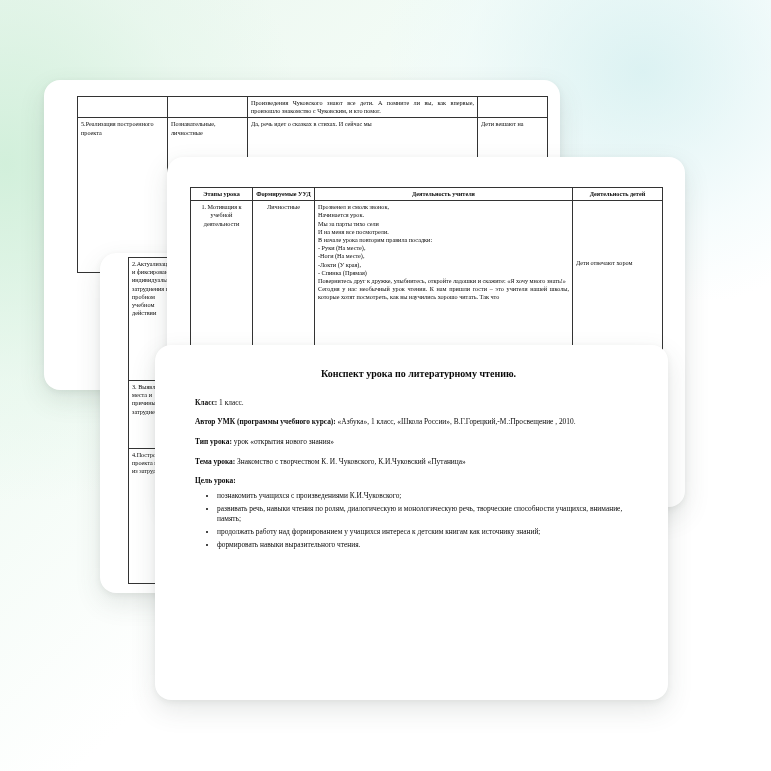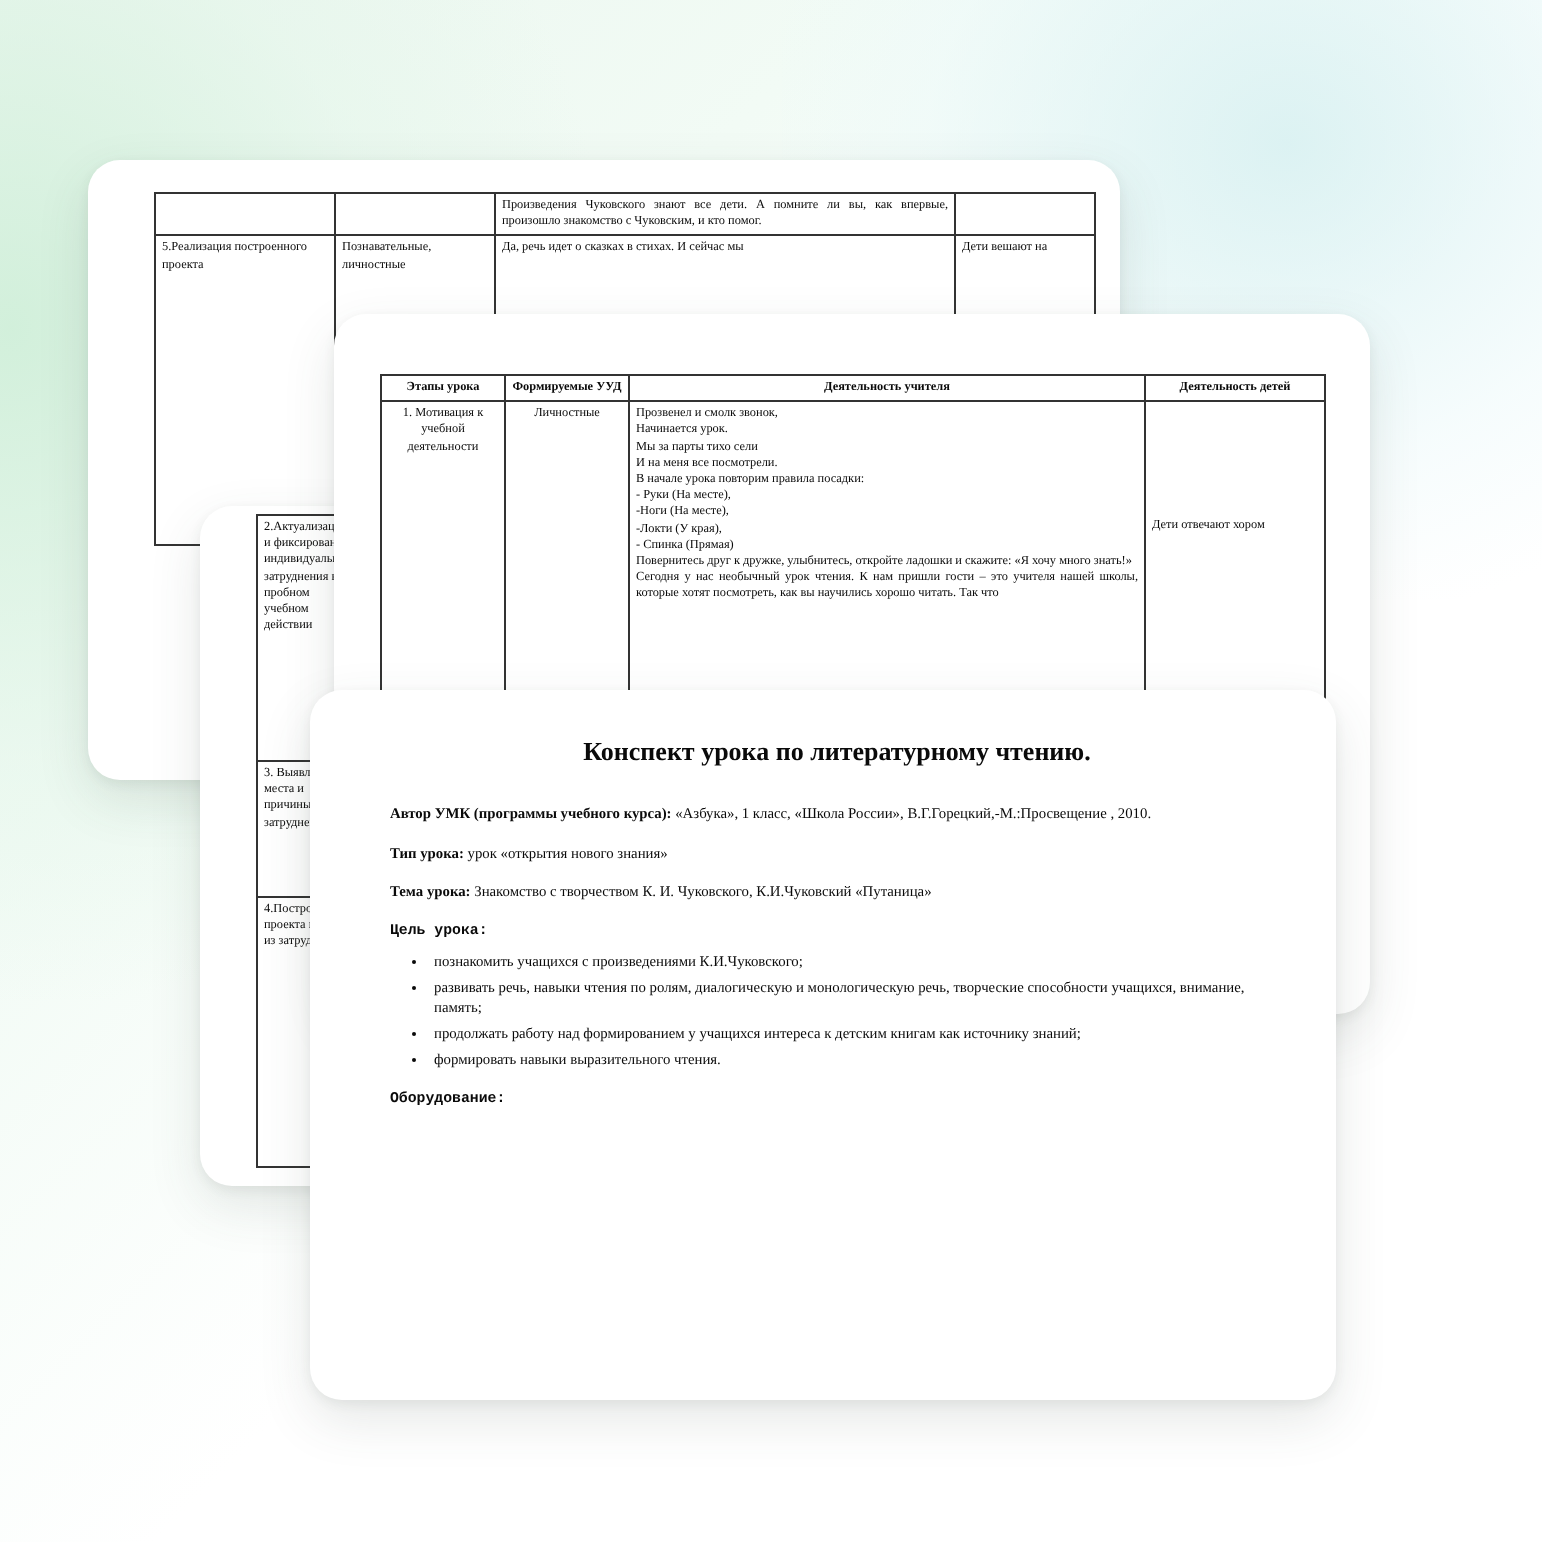--- a/index.html
+++ b/index.html
@@ -135,40 +135,39 @@
     left: 40px;
     top: 22px;
     right: 26px;
     font-size: 7.4px;
     line-height: 1.45;
     color: #0a0a0a;
   }
   #card-front .doc-title {
     text-align: center;
     font-weight: bold;
-    font-size: 13px;
+    font-size: 10px;
     margin-bottom: 16px;
   }
   #card-front p.row {
     margin: 0 0 9px 0;
   }
   #card-front .lbl { font-weight: bold; }
   #card-front ul {
     margin: 3px 0 10px 0;
     padding-left: 22px;
   }
   #card-front li {
     margin: 0 0 2.5px 0;
     font-size: 7.4px;
     line-height: 1.4;
   }
   #card-front .sect {
     font-weight: bold;
     margin: 0 0 4px 0;
-    font-family: Liberation Mono, monospace;
   }
 </style>
 </head>
 <body>
 
 <div class="stage">
 
   <div class="card" id="card-back">
     <div class="inner">
       <table class="doc">
@@ -262,34 +261,36 @@
         </tbody>
       </table>
     </div>
   </div>
 
   <div class="card" id="card-front">
     <div class="doc-body">
       <div class="doc-title">Конспект урока по литературному чтению.</div>
 
       <p class="row">
+        <span class="lbl">Класс:</span><span> 1 класс.</span>
+      </p>
+      <p class="row">
         <span class="lbl">Автор УМК (программы учебного курса):</span><span> «Азбука», 1 класс, «Школа России», В.Г.Горецкий,-М.:Просвещение , 2010.</span>
       </p>
       <p class="row">
         <span class="lbl">Тип урока:</span><span> урок «открытия нового знания»</span>
       </p>
       <p class="row">
         <span class="lbl">Тема урока:</span><span> Знакомство с творчеством К. И. Чуковского, К.И.Чуковский «Путаница»</span>
       </p>
 
       <p class="sect">Цель урока:</p>
       <ul>
         <li>познакомить учащихся с произведениями К.И.Чуковского;</li>
         <li>развивать речь, навыки чтения по ролям, диалогическую и монологическую речь, творческие способности учащихся, внимание, память;</li>
         <li>продолжать работу над формированием у учащихся интереса к детским книгам как источнику знаний;</li>
         <li>формировать навыки выразительного чтения.</li>
       </ul>
 
-      <p class="sect">Оборудование:</p>
     </div>
   </div>
 
 </div>
 
 </body></html>

